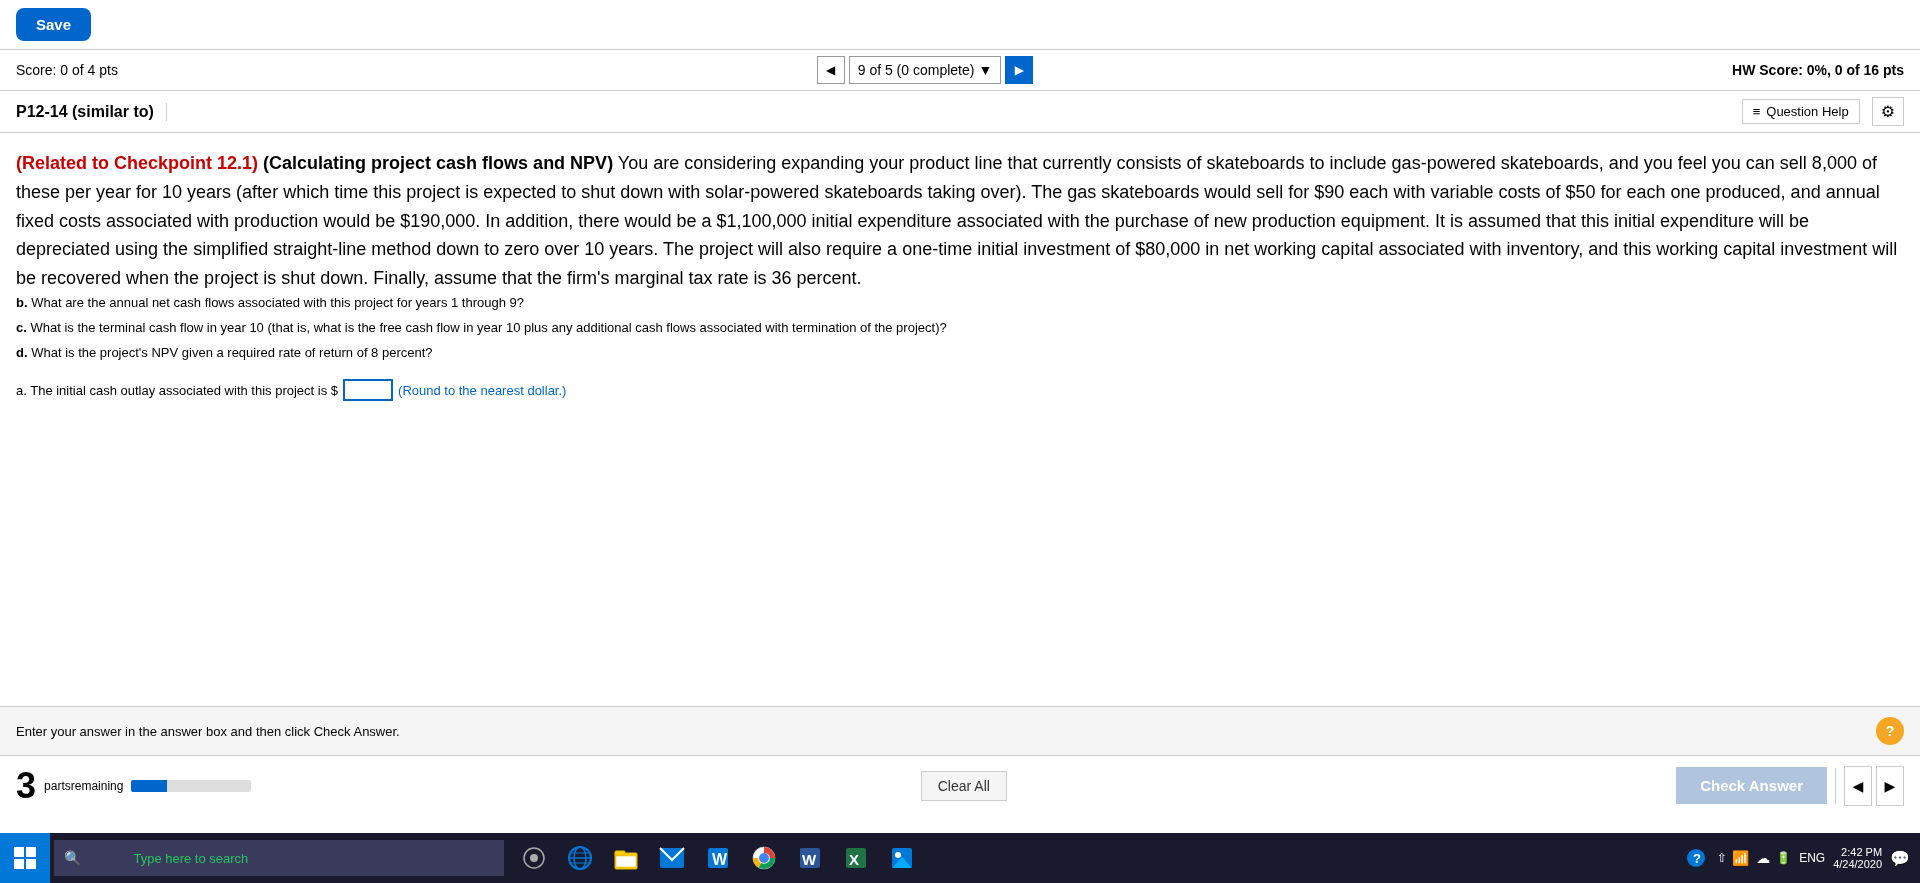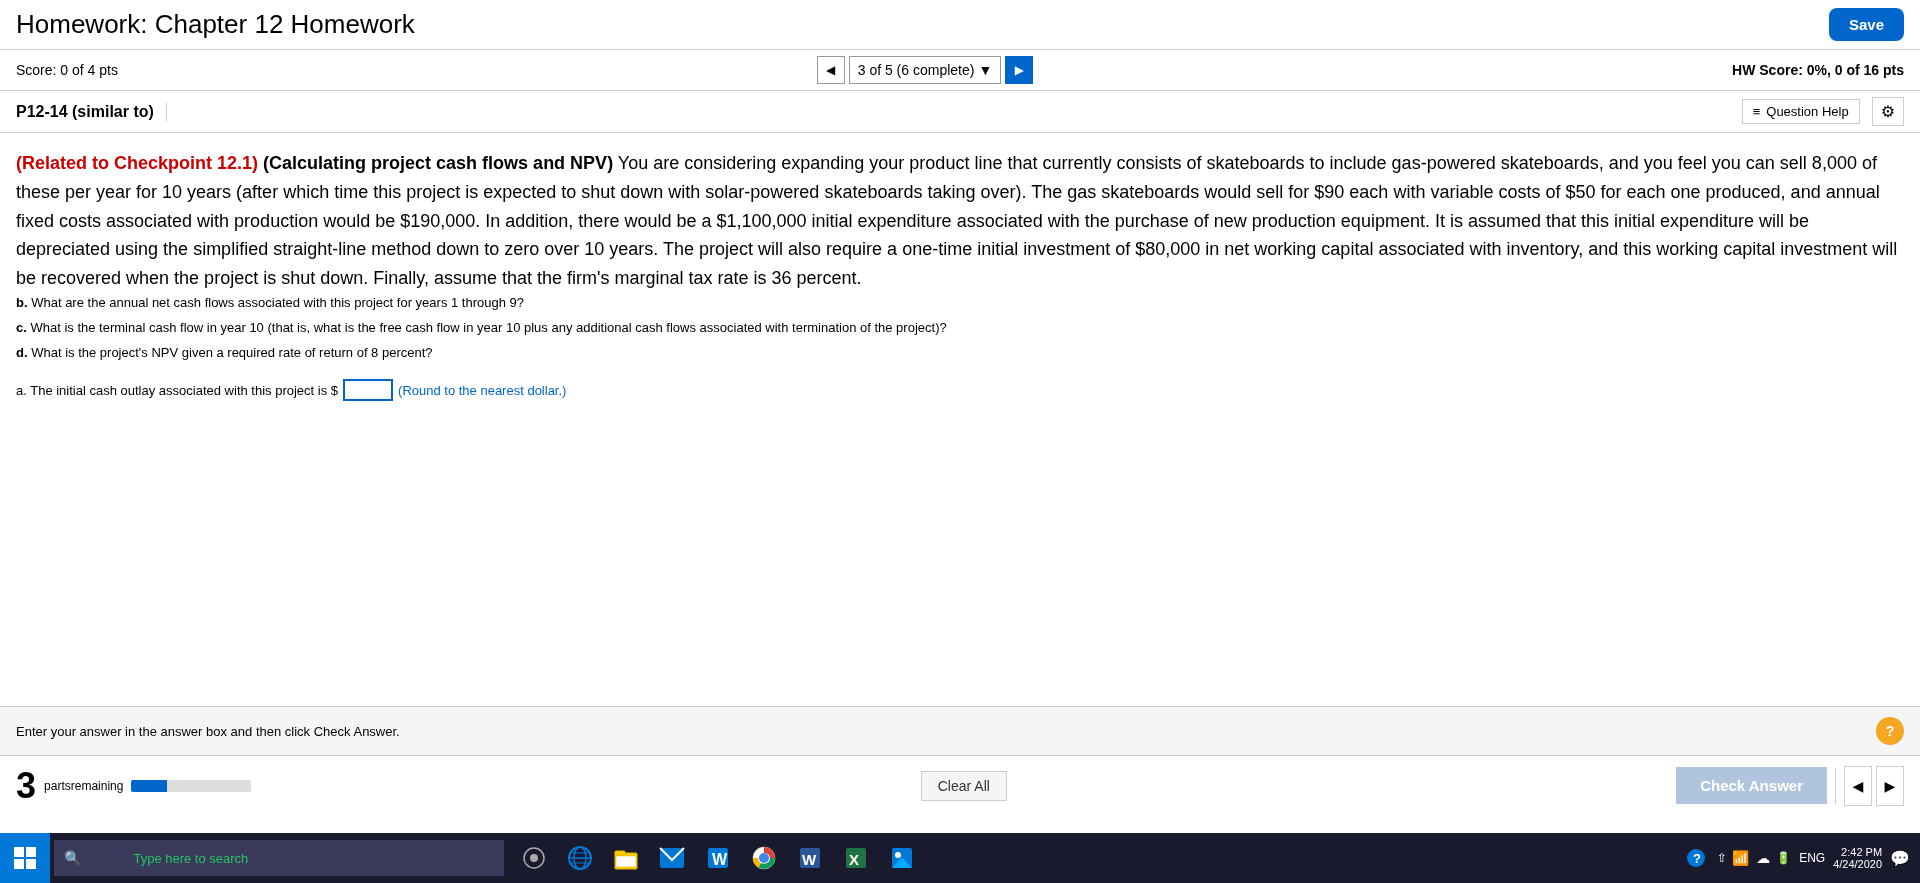--- a/index.html
+++ b/index.html
@@ -71,33 +71,32 @@
 
     
     .nav-divider { width: 1px; height: 36px; background: #ccc; margin: 0 4px; }
 
     .question-header-left { display: flex; align-items: center; gap: 0; }
   </style>
 </head>
 <body>
 
 <div class="header">
-  <span class="header-title">Homework: Chapter 12 Homework</span>
   <button class="save-btn">Save</button>
 </div>
 
 <div class="score-bar">
   <div class="score-left">
     <span>Score:</span>
     <span>0 of 4 pts</span>
   </div>
   <div class="nav-controls">
     <button class="nav-btn">◀</button>
     <div class="nav-text">
-      <span>3 of 5 (6 complete)</span>
+      <span>9 of 5 (0 complete)</span>
       <span style="margin-left:4px;">▼</span>
     </div>
     <button class="nav-btn active">▶</button>
   </div>
   <div class="hw-score">
     <span>HW Score:</span>
     <span>0%, 0 of 16 pts</span>
   </div>
 </div>
 

